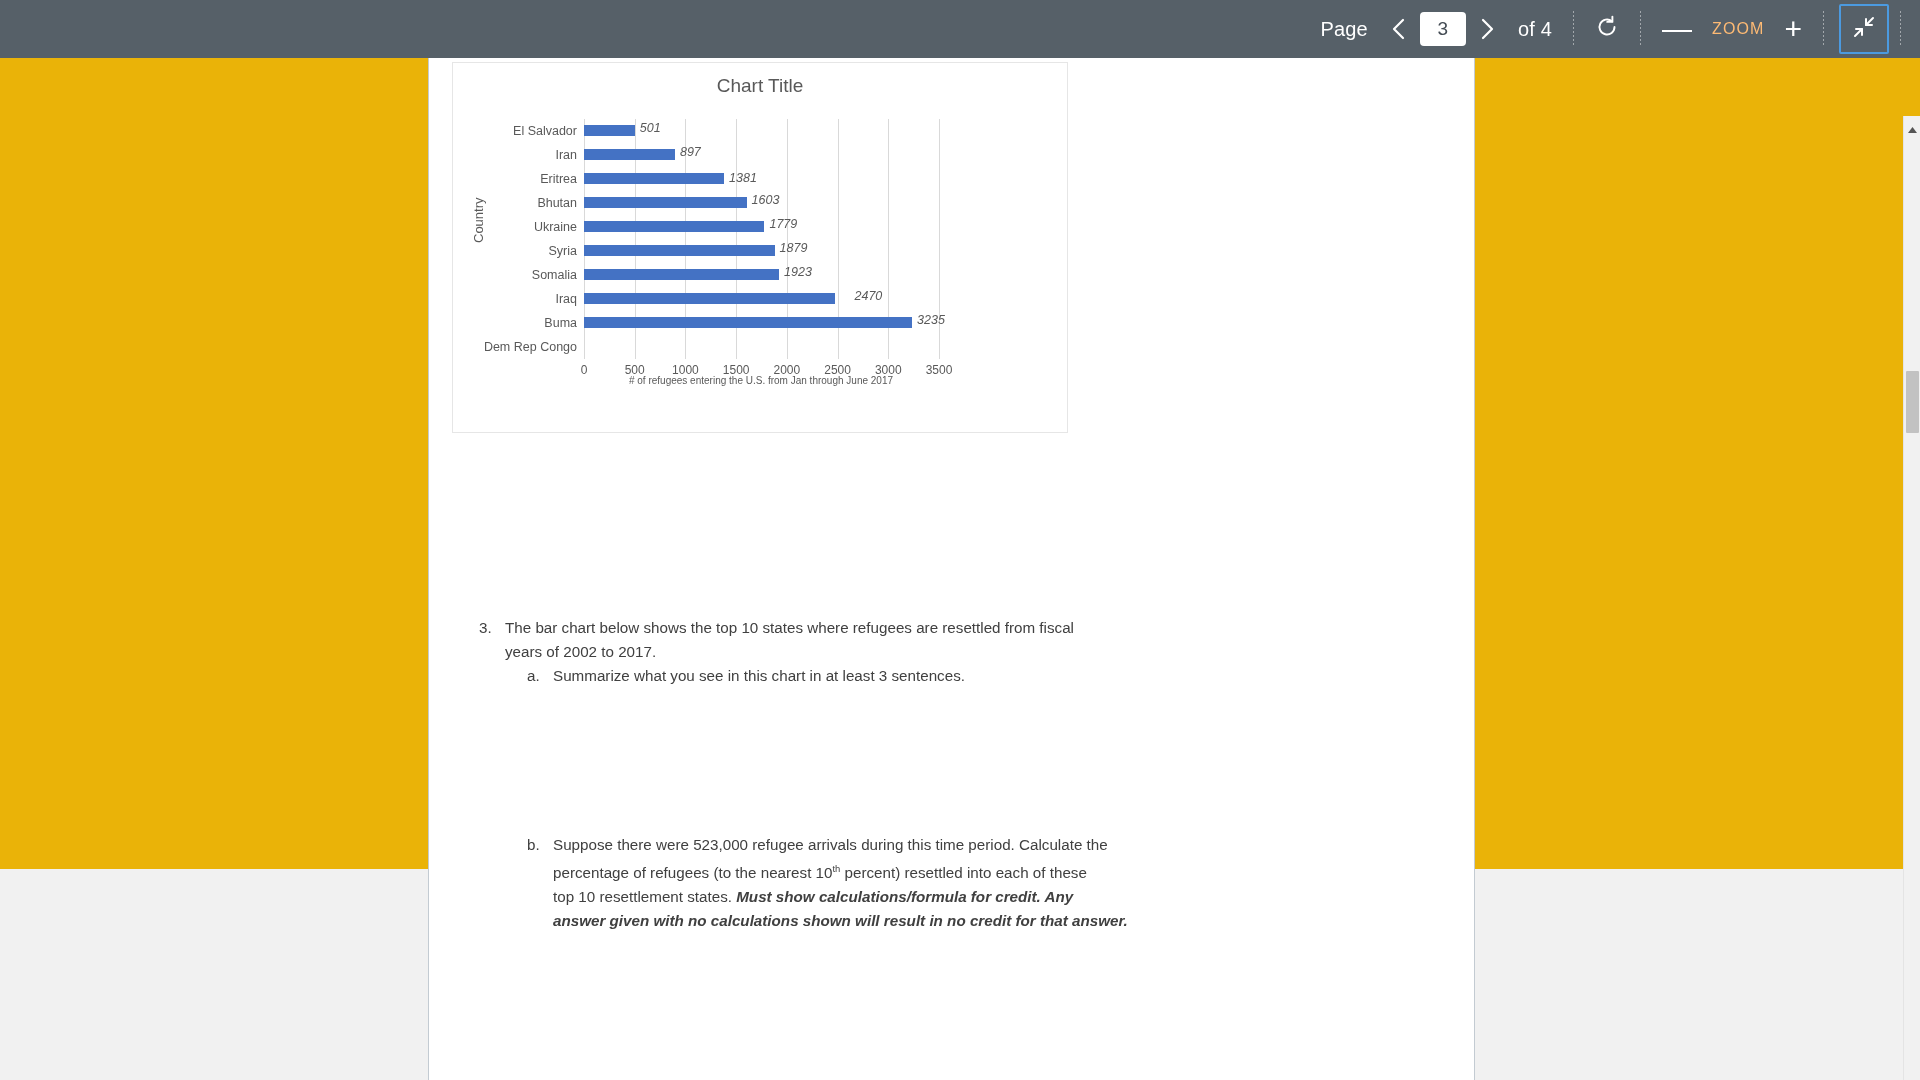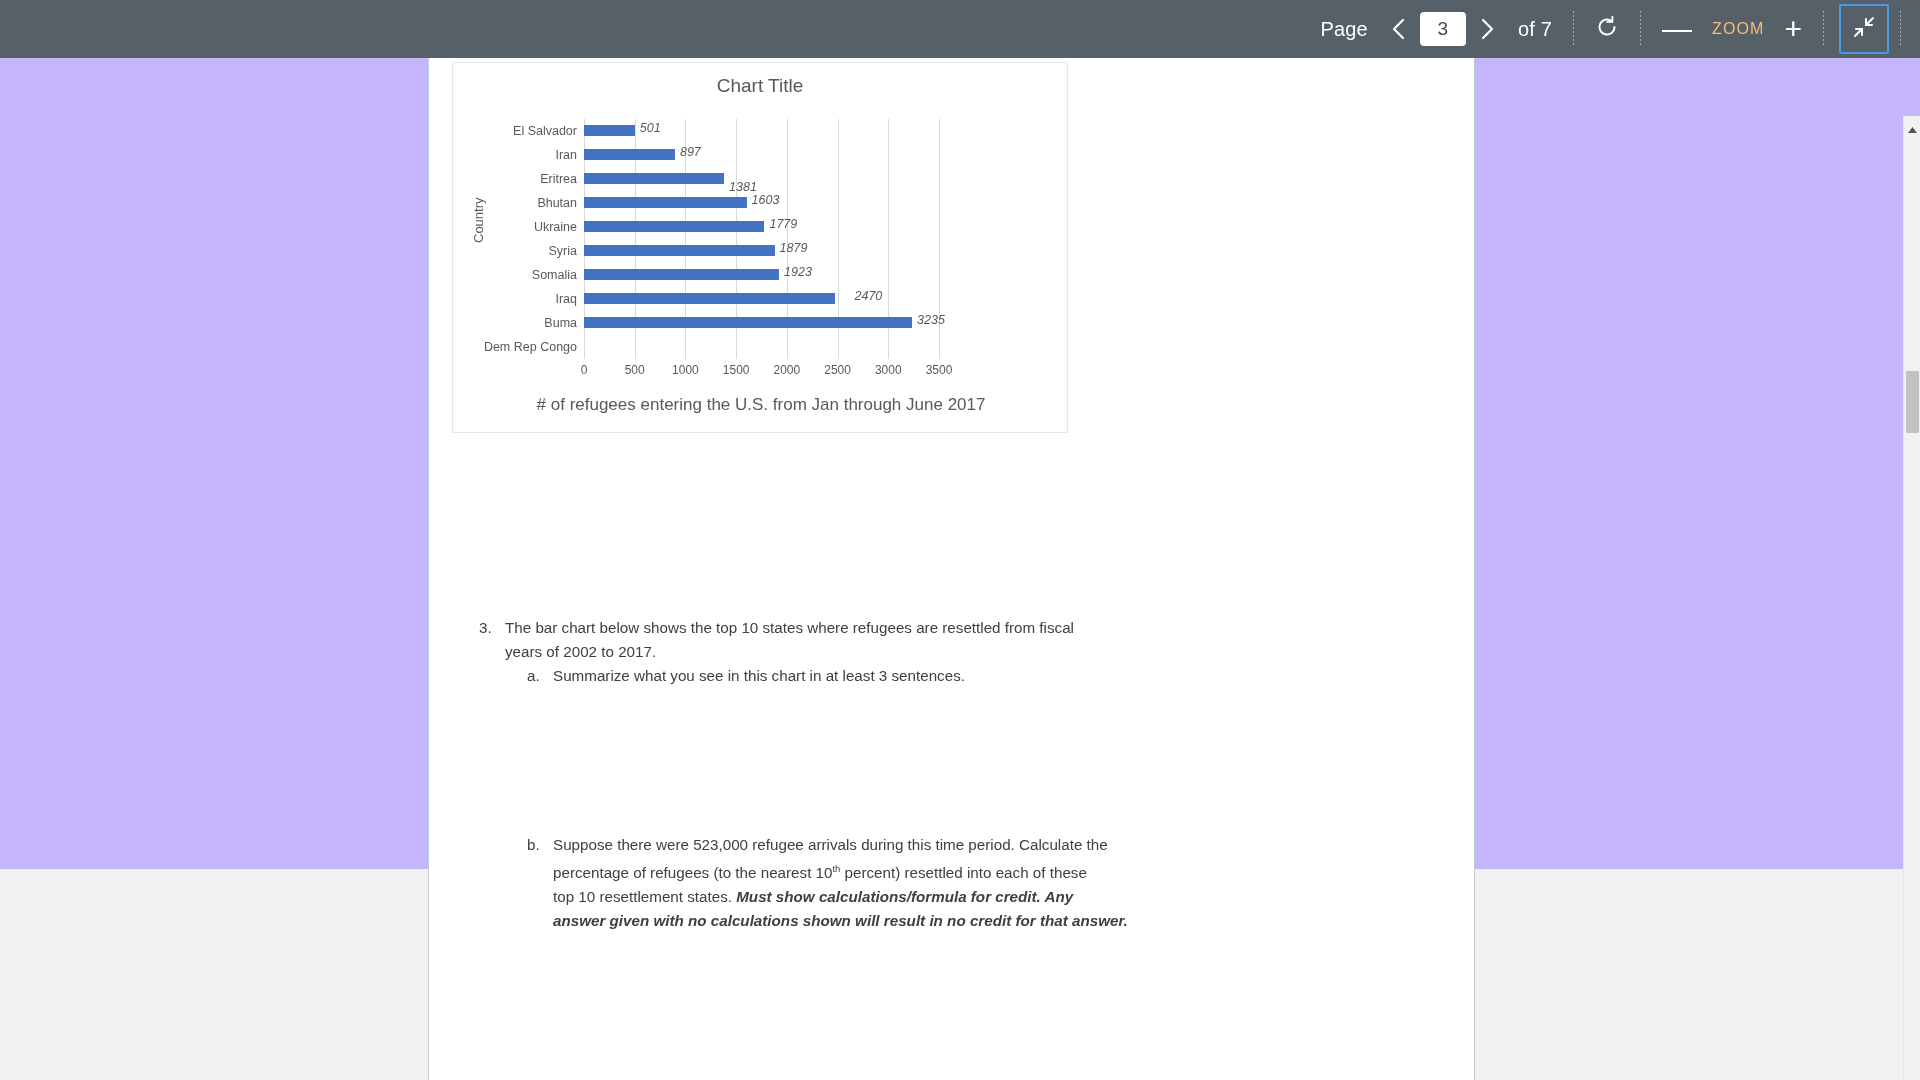--- a/index.html
+++ b/index.html
@@ -60,21 +60,21 @@
     width: 50px; height: 50px;
     display: flex; align-items: center; justify-content: center;
     border: 2px solid #4b9ae0; border-radius: 2px;
     cursor: pointer; margin-left: 4px;
   }
 
   
   #viewer {
     position: absolute; top: 58px; left: 0;
     width: 1920px; height: 811px;
-    background: #c4b5fd;
+    background: #eab308;
   }
 
   
   #doc-page {
     position: absolute; top: 0; left: 428px;
     width: 1047px; height: 1022px;
     background: #ffffff;
     border-left: 1px solid #c3cbd2;
     border-right: 1px solid #c3cbd2;
   }
@@ -130,22 +130,22 @@
   #xticks {
     position: absolute; left: 131px; top: 248px;
     width: 355px; height: 18px;
   }
   .xtick {
     position: absolute; top: 0;
     font-size: 12px; color: #595959;
     transform: translateX(-50%); white-space: nowrap;
   }
   #xlabel {
-    position: absolute; left: 0; top: 280px; width: 616px;
-    text-align: center; font-size: 17px; color: #595959;
+    position: absolute; left: 0; top: 260px; width: 616px;
+    text-align: center; font-size: 10px; color: #595959;
   }
 
   
   .q-block { position: absolute; color: #404040; }
   .q-line { display: flex; font-size: 15.2px; line-height: 24px; white-space: nowrap; }
   .q-marker { width: 26px; flex: 0 0 26px; }
   .q-indent-a { margin-left: 48px; }
   .q-text b { font-weight: bold; font-style: italic; }
   .q-text sup { font-size: 0.62em; vertical-align: super; }
 
@@ -189,21 +189,21 @@
     <input id="page-input" type="text" value="3" style="">
 
     <div class="tb-arrow-btn">
       <span>
         <svg width="20" height="26" viewBox="0 0 20 26">
             <polyline points="6,4 15,13 6,22" fill="none" stroke="#ffffff" stroke-width="2.2" stroke-linecap="round" stroke-linejoin="round"></polyline>
           </svg>
       </span>
     </div>
 
-    <span class="tb-label">of 7</span>
+    <span class="tb-label">of 4</span>
   </div>
 
   <div class="tb-sep"></div>
 
   <div class="tb-icon-btn">
     <span>
       <svg width="26" height="26" viewBox="0 0 26 26">
         <path d="M20.5 13a7.5 7.5 0 1 1-2.6-5.7" fill="none" stroke="#ffffff" stroke-width="1.9" stroke-linecap="round"></path>
         <polyline points="18.4,2.6 18.4,7.9 13.2,7.9" fill="none" stroke="#ffffff" stroke-width="1.9" stroke-linecap="round" stroke-linejoin="round"></polyline>
       </svg>
@@ -267,21 +267,21 @@
             <div class="bar-row" style="height: 24px;">
               <div class="bar" style="width: 50.8157px; background: rgb(68, 114, 196); top: 6.24px; height: 11.04px;"></div>
               <span class="bar-val" style="left: 55.8157px; top: 2.16px;">501</span>
             </div>
             <div class="bar-row" style="height: 24px;">
               <div class="bar" style="width: 90.9814px; background: rgb(68, 114, 196); top: 6.24px; height: 11.04px;"></div>
               <span class="bar-val" style="left: 95.9814px; top: 2.16px;">897</span>
             </div>
             <div class="bar-row" style="height: 24px;">
               <div class="bar" style="width: 140.073px; background: rgb(68, 114, 196); top: 6.24px; height: 11.04px;"></div>
-              <span class="bar-val" style="left: 145.073px; top: 13px;">1381</span>
+              <span class="bar-val" style="left: 145.073px; top: 4px;">1381</span>
             </div>
             <div class="bar-row" style="height: 24px;">
               <div class="bar" style="width: 162.59px; background: rgb(68, 114, 196); top: 6.24px; height: 11.04px;"></div>
               <span class="bar-val" style="left: 167.59px; top: 2.16px;">1603</span>
             </div>
             <div class="bar-row" style="height: 24px;">
               <div class="bar" style="width: 180.441px; background: rgb(68, 114, 196); top: 6.24px; height: 11.04px;"></div>
               <span class="bar-val" style="left: 185.441px; top: 2.16px;">1779</span>
             </div>
             <div class="bar-row" style="height: 24px;">

